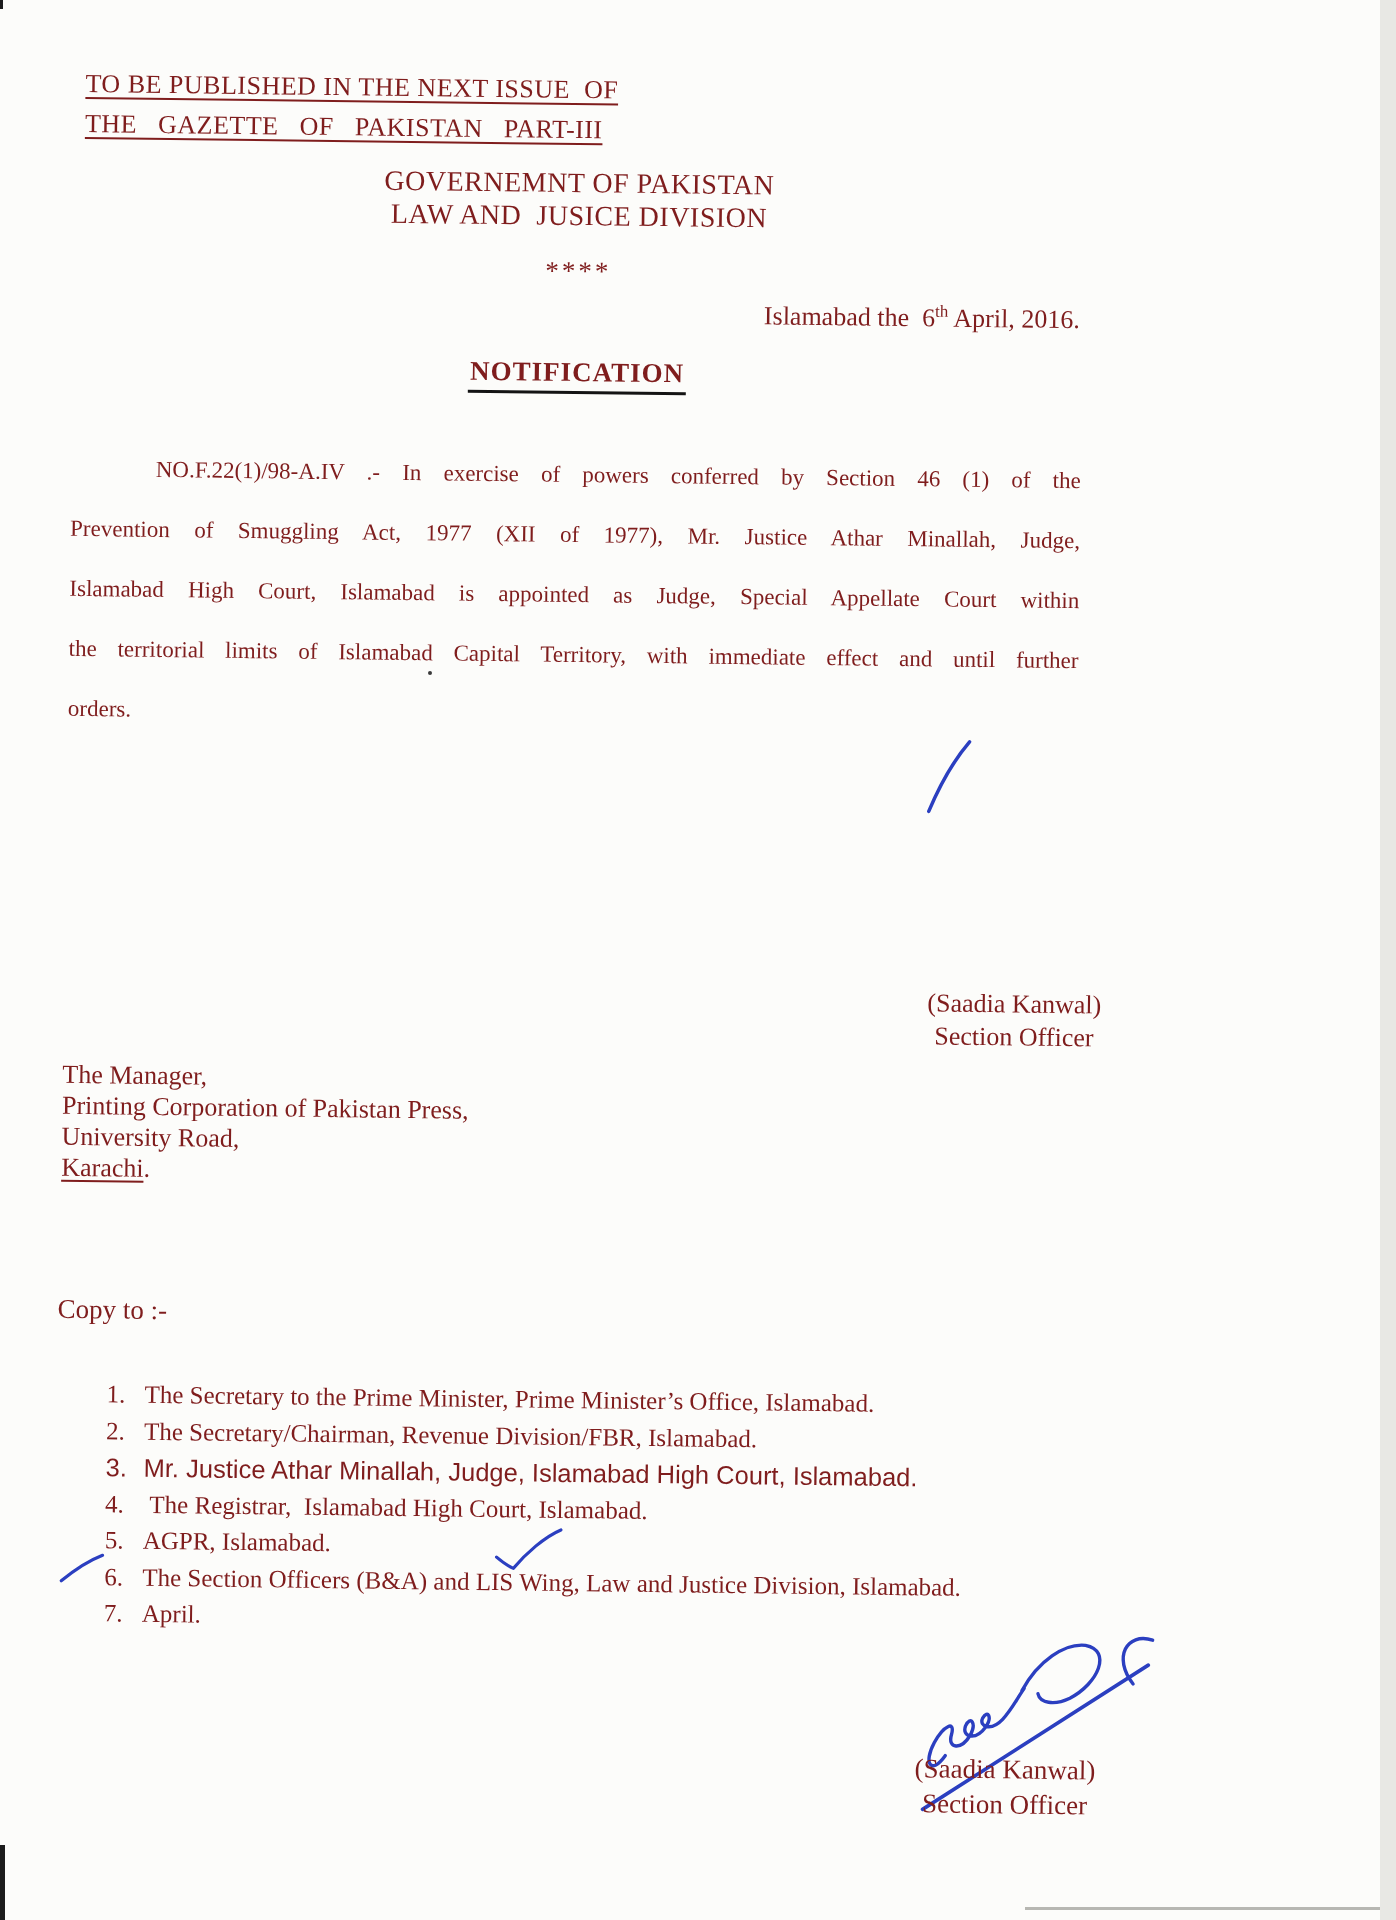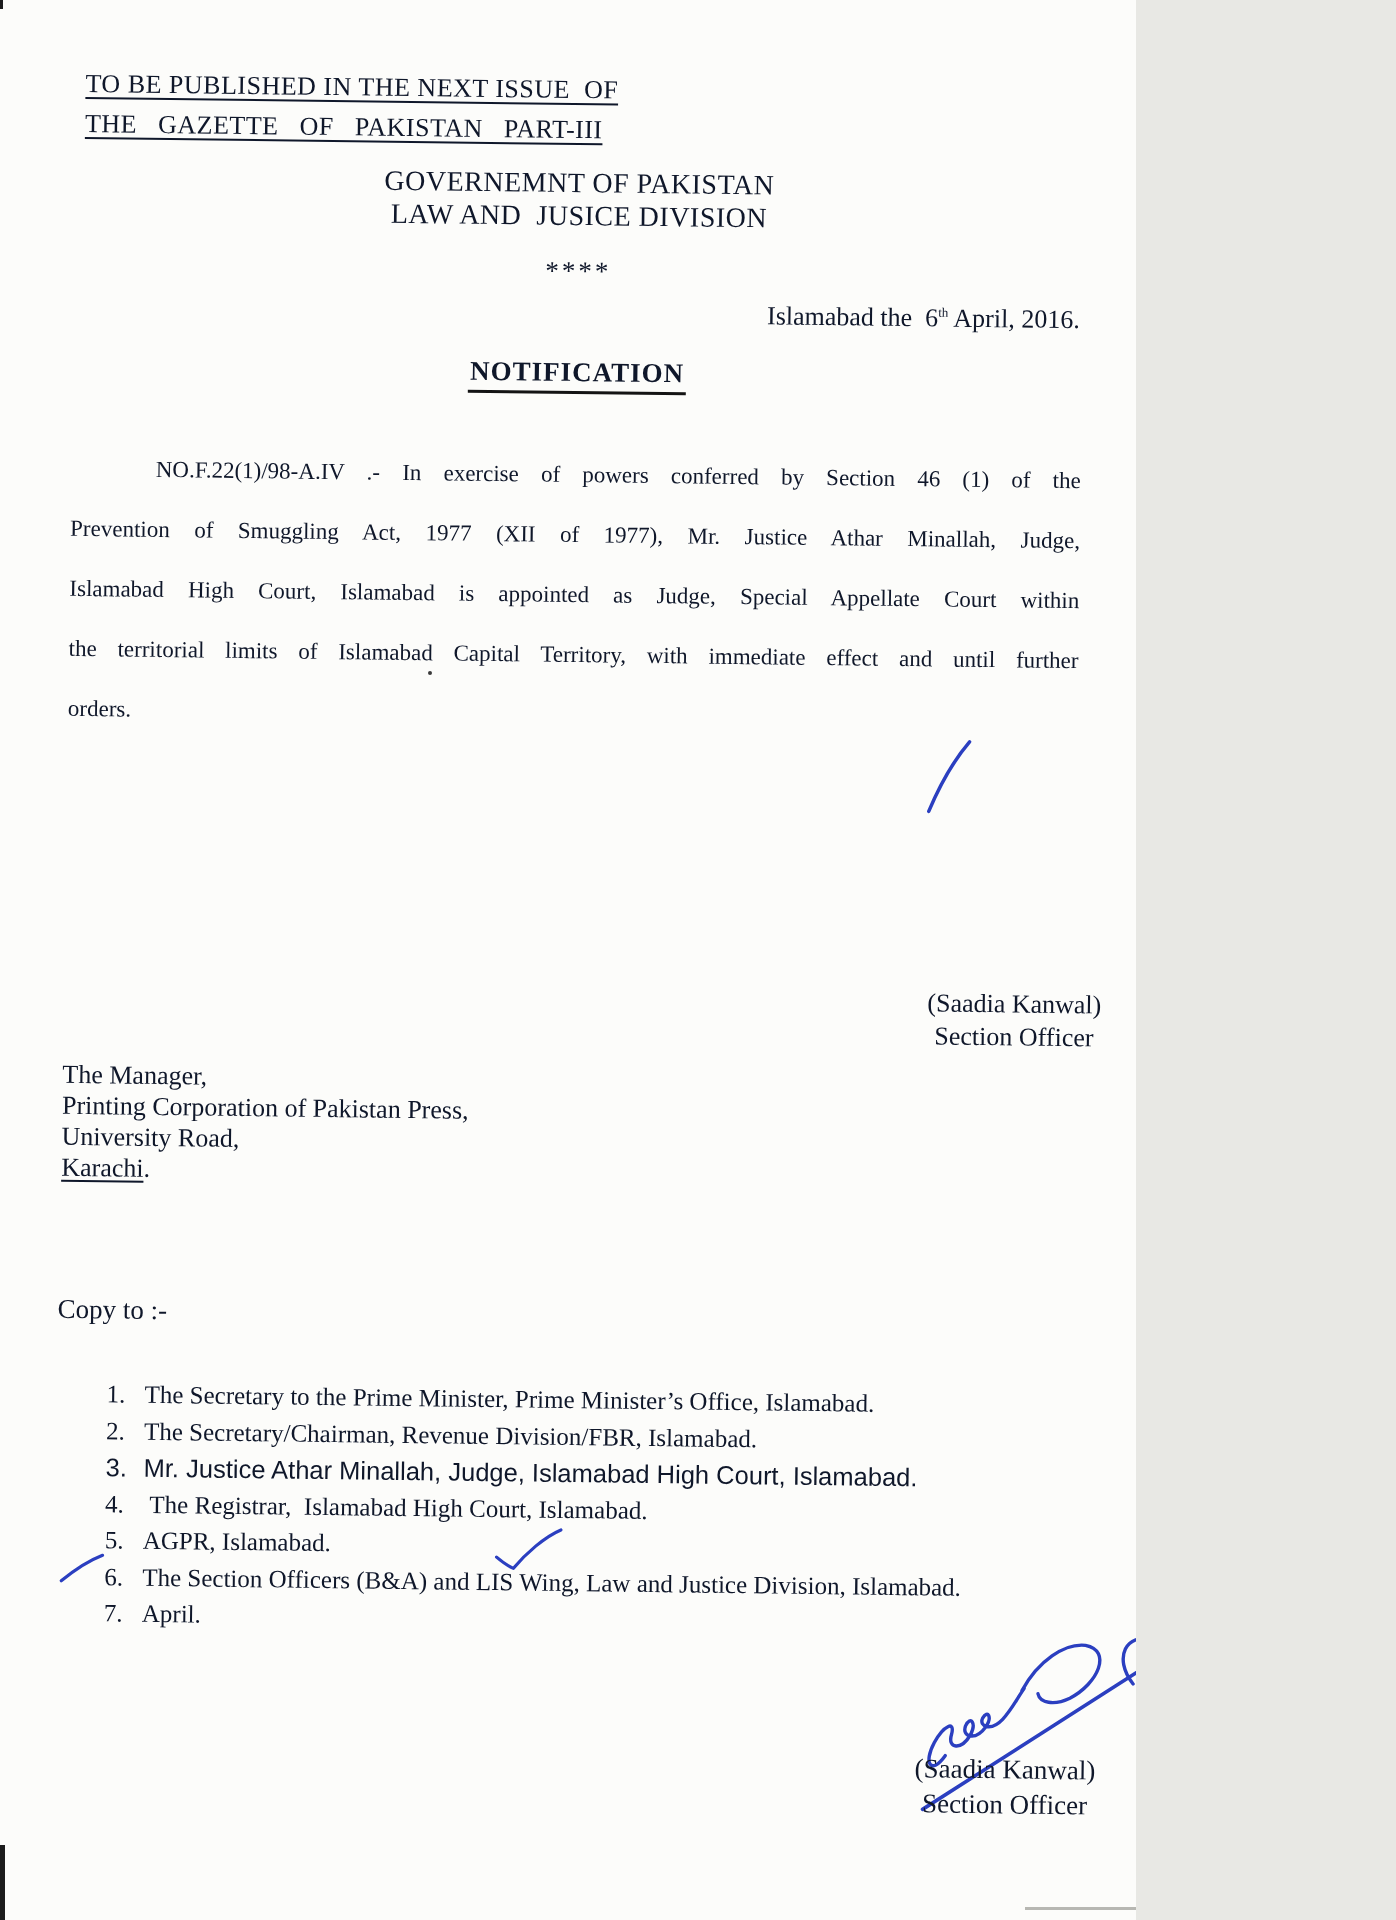--- a/index.html
+++ b/index.html
@@ -1,22 +1,22 @@
 <!DOCTYPE html>
 <html><head>
 <meta charset="utf-8">
 <style>
   html,body{margin:0;padding:0;background:#e8e8e4;}
   .page{
     position:relative;
-    width:1136px;height:1920px;
+    width:1380px;height:1920px;
     background:#fcfcfa;
     overflow:hidden;
     font-family:"Liberation Serif","DejaVu Serif",serif;
-    color:#0f172a;
+    color:#7f1d1d;
   }
   .sheet{
     position:absolute;inset:0;
     transform:rotate(0.7deg);
     transform-origin:570px 950px;
   }
   .abs{position:absolute;}
   .prewrap{white-space:pre-wrap;}
 
   
@@ -24,21 +24,21 @@
   .gazette .gline{display:block;text-decoration:underline;text-decoration-thickness:2px;text-underline-offset:5px;}
   .gazette .gline2{word-spacing:14px;}
 
   
   .col{left:65px;width:1010px;text-align:center;}
 
   .gov{top:167px;font-size:28px;letter-spacing:.5px;}
   .divline{top:200px;font-size:28px;letter-spacing:.5px;}
   .stars{top:256px;font-size:27px;letter-spacing:3px;}
   .dateline{top:299px;left:65px;width:1007px;text-align:right;font-size:26px;}
-  .dateline sup{font-size:13px;line-height:0;}
+  .dateline sup{font-size:17px;line-height:0;}
   .notif{top:357px;}
   .notif span{display:inline-block;font-size:27px;font-weight:bold;letter-spacing:1px;border-bottom:3px solid #141414;padding:0 2px 3px 2px;}
 
   
   .para{left:65px;top:445px;width:1010px;font-size:23px;line-height:60px;}
   .pline{text-align:justify;text-align-last:justify;}
   .pline.first{text-indent:85px;}
   .pline.last{text-align:left;text-align-last:left;}
 
   

